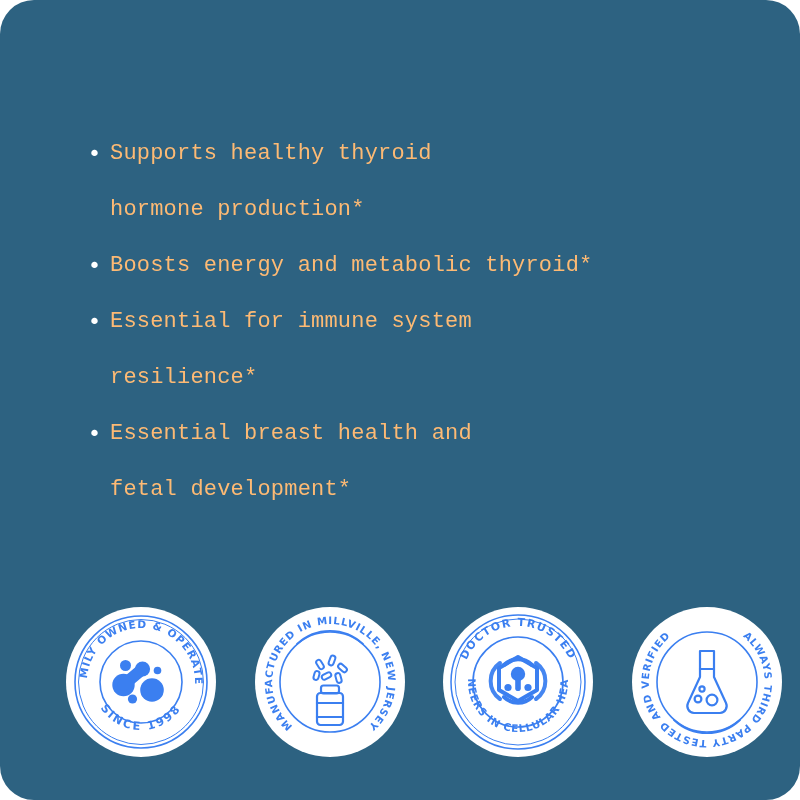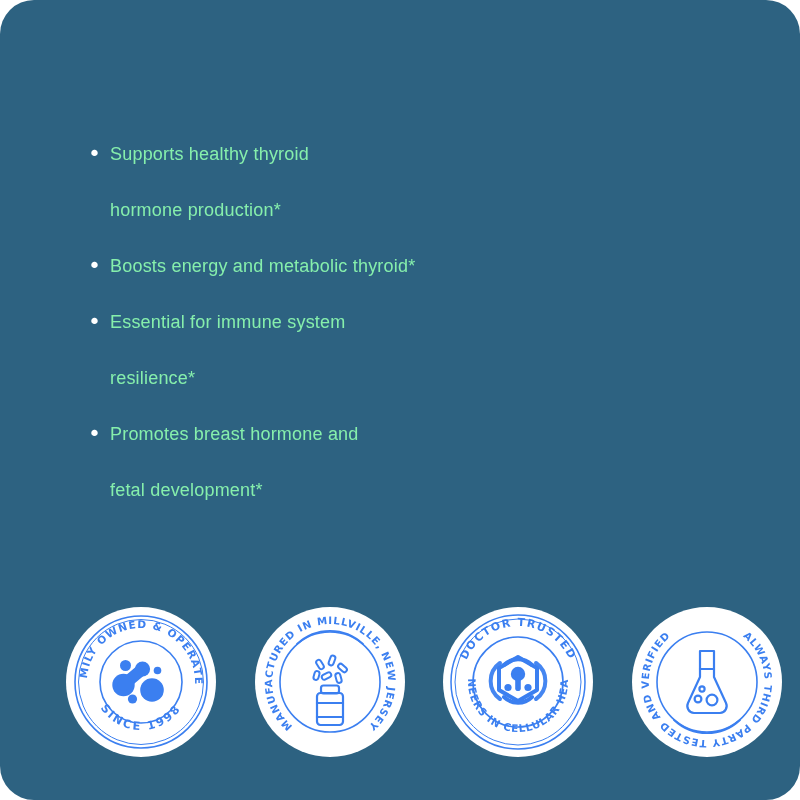--- a/index.html
+++ b/index.html
@@ -44,23 +44,23 @@
     color: #ffffff;
     font-family: "DejaVu Sans", sans-serif;
     font-size: 22px;
     line-height: 56px;
     text-align: left;
     user-select: none;
   }
 
   .benefit-text {
     flex: 1 1 auto;
-    color: #86efac;
-    font-family: Liberation Sans, sans-serif;
-    font-size: 18px;
+    color: #fdba74;
+    font-family: Liberation Mono, monospace;
+    font-size: 22px;
     font-weight: 400;
     line-height: 56px;
     letter-spacing: 0.2px;
     white-space: pre-line;
   }
 
   
   #badges {
     position: absolute;
     left: 66px;
@@ -111,21 +111,21 @@
     </li>
 
     <li class="benefit-item">
       <span class="benefit-bullet">•</span>
       <span class="benefit-text">Essential for immune system
 resilience*</span>
     </li>
 
     <li class="benefit-item">
       <span class="benefit-bullet">•</span>
-      <span class="benefit-text">Promotes breast hormone and
+      <span class="benefit-text">Essential breast health and
 fetal development*</span>
     </li>
 
   </ul>
 
   <div id="badges">
 
     <div class="badge">
       <svg viewBox="0 0 150 150" xmlns="http://www.w3.org/2000/svg">
         <defs>

